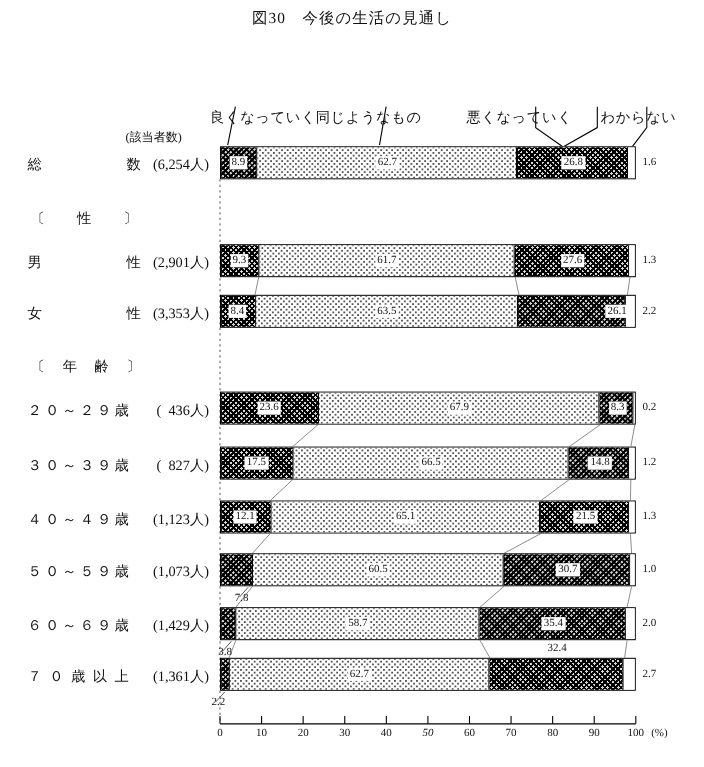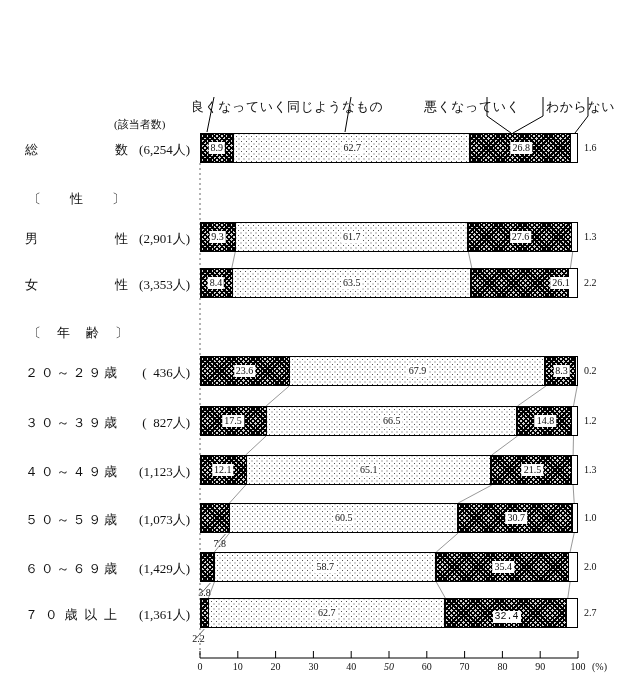--- a/index.html
+++ b/index.html
@@ -74,20 +74,21 @@
       <polyline points="313.4,651 313.4,658" fill="none" stroke="#000" stroke-width="1"></polyline>
       <polyline points="351.2,651 351.2,658" fill="none" stroke="#000" stroke-width="1"></polyline>
       <polyline points="389.0,651 389.0,658" fill="none" stroke="#000" stroke-width="1"></polyline>
       <polyline points="426.8,651 426.8,658" fill="none" stroke="#000" stroke-width="1"></polyline>
       <polyline points="464.6,651 464.6,658" fill="none" stroke="#000" stroke-width="1"></polyline>
       <polyline points="502.4,651 502.4,658" fill="none" stroke="#000" stroke-width="1"></polyline>
       <polyline points="540.2,651 540.2,658" fill="none" stroke="#000" stroke-width="1"></polyline>
       <polyline points="578.0,651 578.0,658" fill="none" stroke="#000" stroke-width="1"></polyline>
     </svg>
 
+  <div class="title">図30　今後の生活の見通し</div>
 
   <div class="legend-label" style="left:191px">良くなっていく</div>
   <div class="legend-label" style="left:287px">同じようなもの</div>
   <div class="legend-label" style="left:424px">悪くなっていく</div>
   <div class="legend-label" style="left:546px">わからない</div>
 
   <div class="resp-header">(該当者数)</div>
 
   <div class="section-label" id="section-sex" style="left:28px;top:190px;width:97px">
       <span>〔</span>
@@ -251,21 +252,21 @@
       </div>
       <div class="row-count" style="top: 606px;">(1,361人)</div>
       <div class="bar" style="top: 598px;">
         <div class="seg seg-hatch seg-b" style="width: 8.27px;"></div>
         <div class="seg seg-dots seg-b" style="width: 235.75px;"></div>
         <div class="seg seg-hatch seg-b" style="width: 121.82px;"></div>
         <div class="seg seg-plain" style="flex: 1 1 auto;"></div>
       </div>
       <div class="vbelow" style="left: 192.316px; top: 633px;">2.2</div>
       <div class="vbox" style="left: 326.819px; top: 607px;">62.7</div>
-      <div class="vbox" style="left: 506.558px; top: 611px; font-family: Liberation Mono, monospace;">32.4</div>
+      <div class="vbox" style="left: 506.558px; top: 584px;">32.4</div>
       <div class="vout" style="left: 584px; top: 607px;">2.7</div>
     </div>
   <div id="axis">
       <div class="tick-label" style="left: 200px; top: 661px;">0</div>
       <div class="tick-label" style="left: 237.8px; top: 661px;">10</div>
       <div class="tick-label" style="left: 275.6px; top: 661px;">20</div>
       <div class="tick-label" style="left: 313.4px; top: 661px;">30</div>
       <div class="tick-label" style="left: 351.2px; top: 661px;">40</div>
       <div class="tick-label" style="left: 389px; top: 661px; font-style: italic;">50</div>
       <div class="tick-label" style="left: 426.8px; top: 661px;">60</div>

